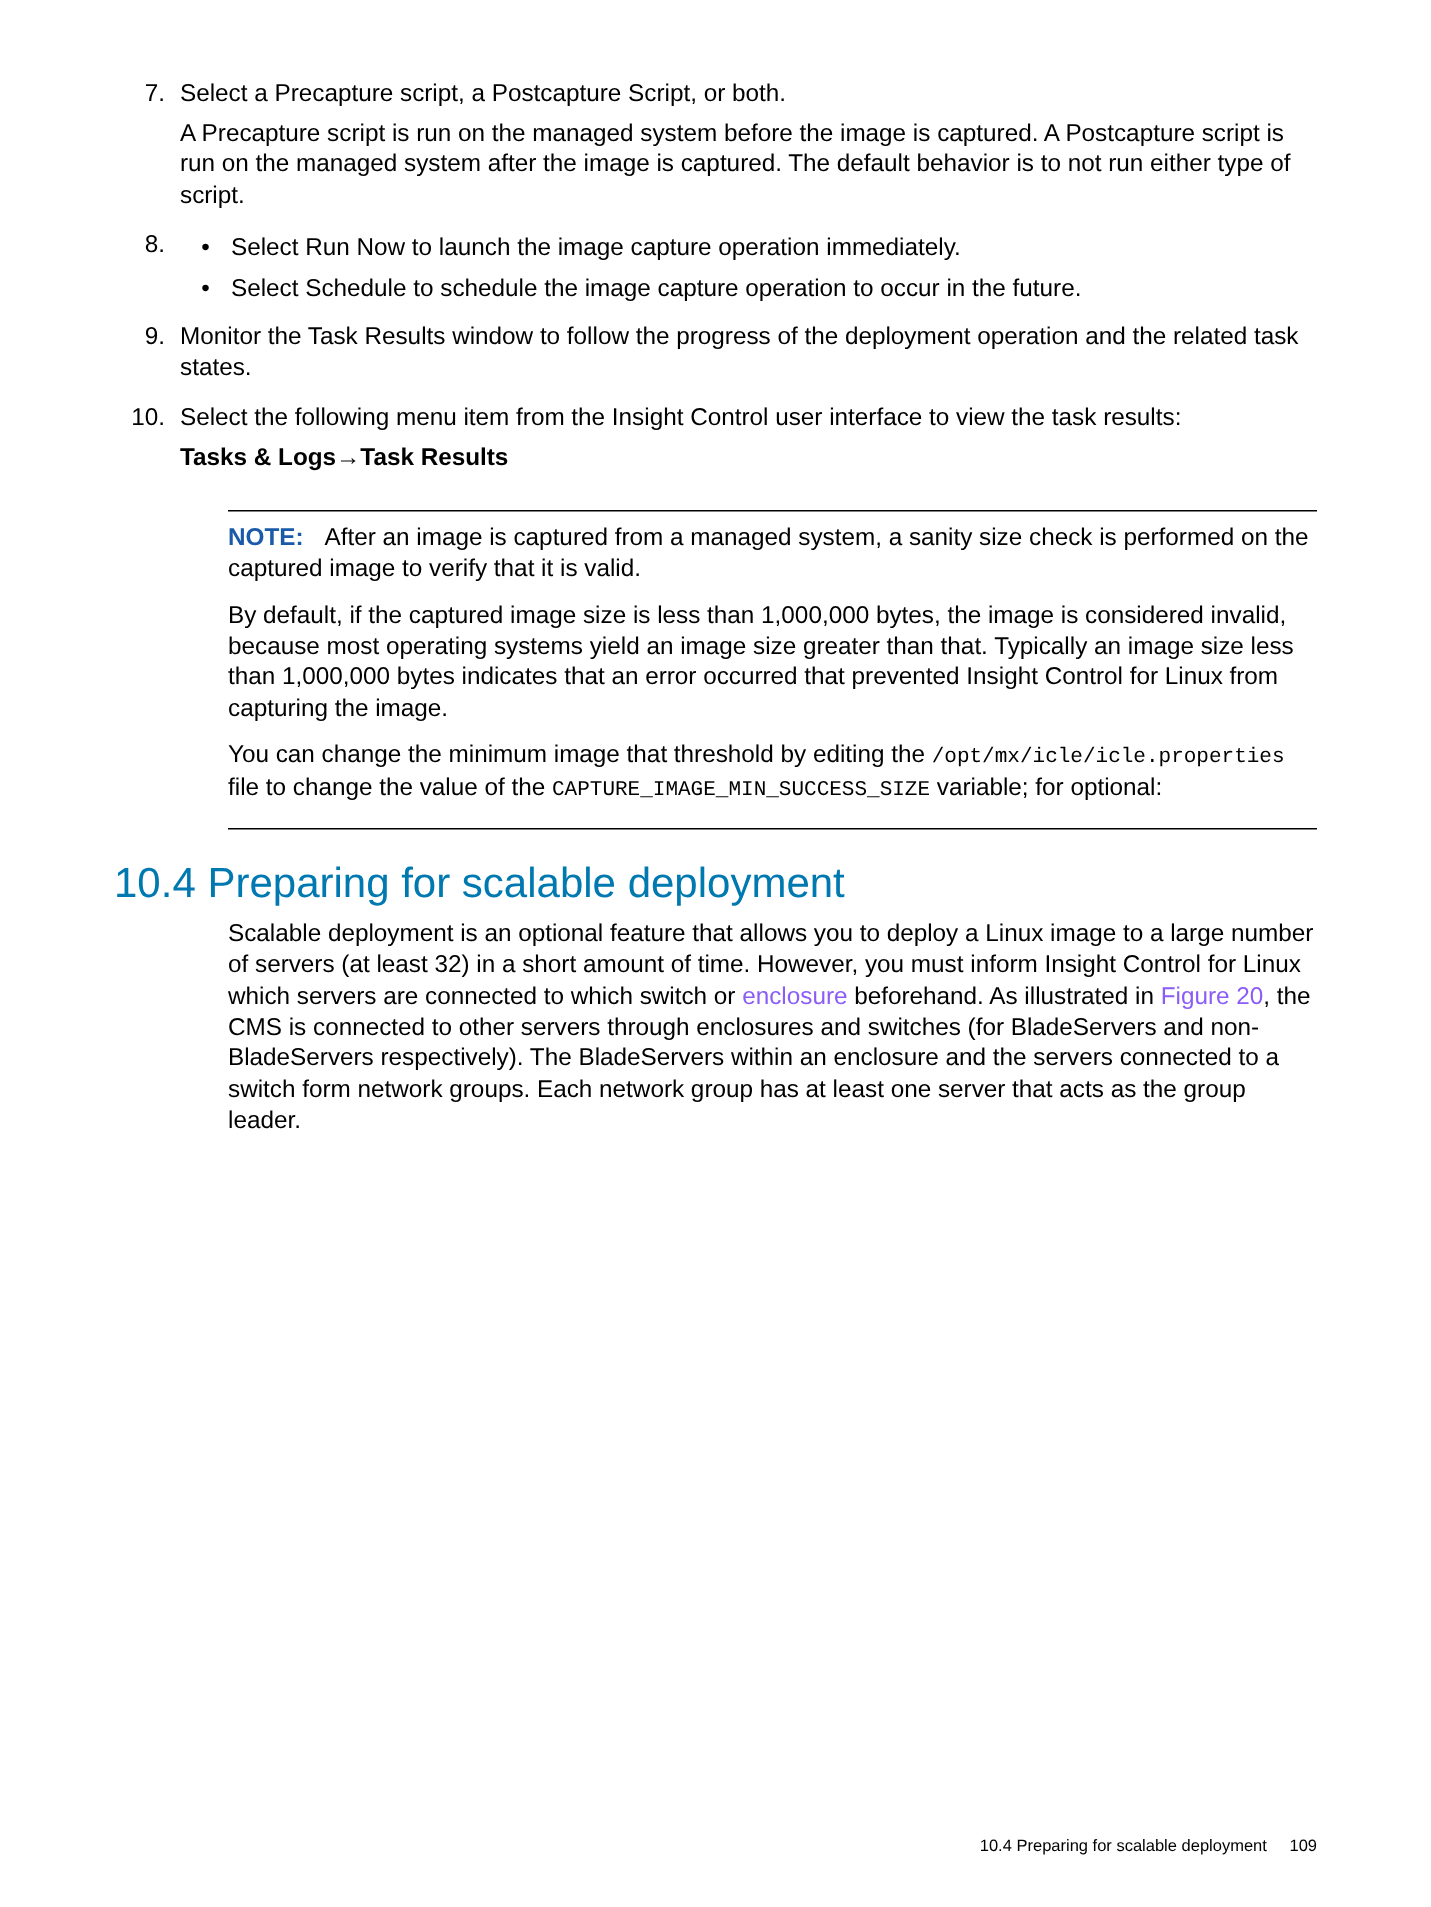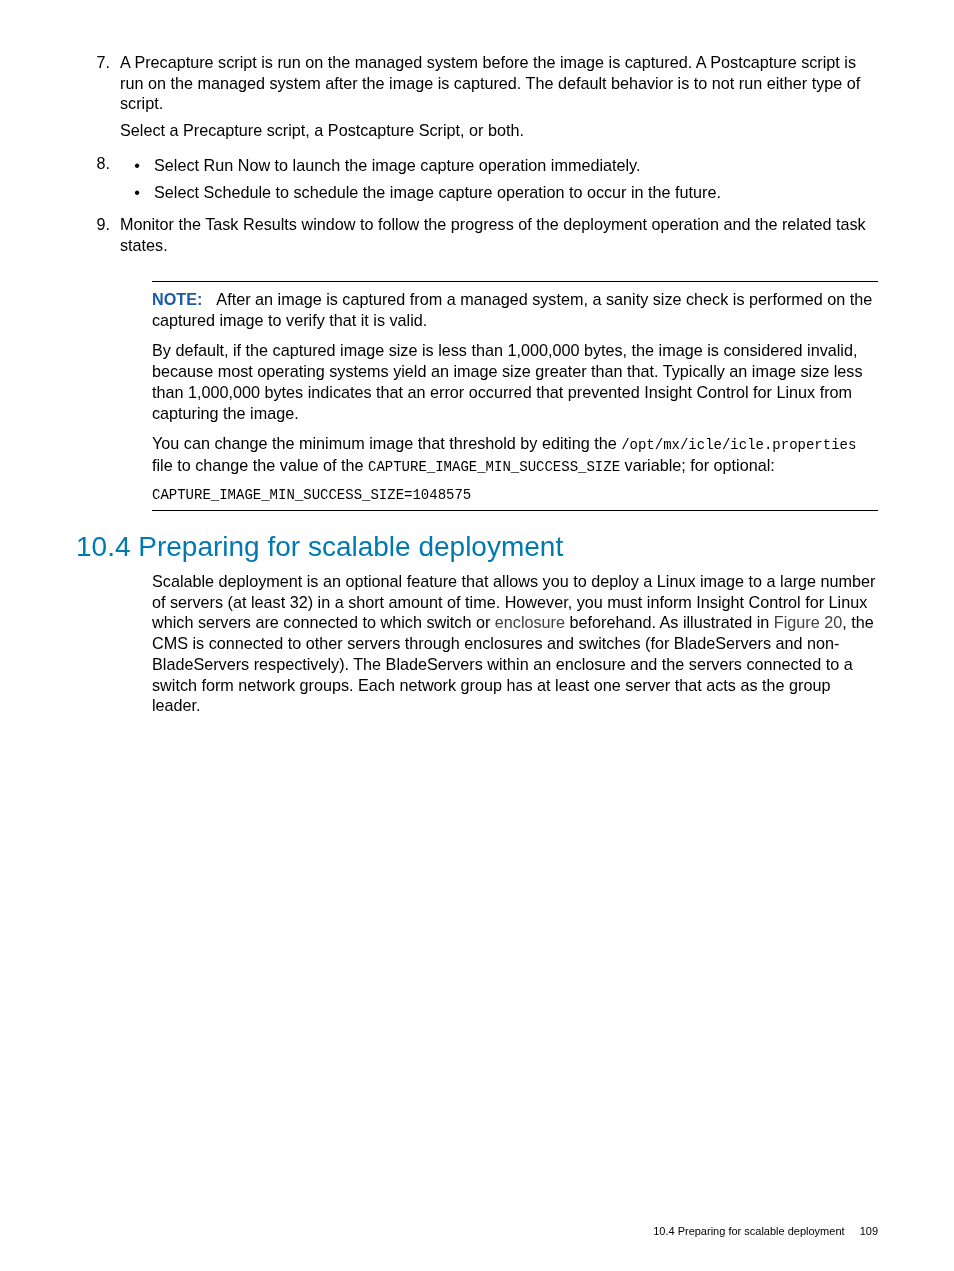--- a/index.html
+++ b/index.html
@@ -62,21 +62,21 @@
   }
   .bold { font-weight: normal; }
   .menu-path {
     margin-left: 0;
     font-weight: bold;
   }
   .note-block {
     border-top: 1px solid #000;
     border-bottom: 1px solid #000;
     margin: 19px 0 18px 76px;
-    padding: 7px 0 5px 0;
+    padding: 7px 0 15px 0;
   }
   .note-block p {
     margin: 0 0 10px 0;
   }
   .note-block p:last-child { margin-bottom: 0; }
   .note-label {
     font-weight: bold;
     color: #1a5aa8;
     margin-right: 14px;
   }
@@ -89,42 +89,42 @@
     color: #0078b0;
     font-size: 28px;
     margin: 14px 0 6px 0;
   }
   .section-body {
     margin-left: 76px;
   }
   .section-body p {
     margin: 0 0 6px 0;
   }
-  .link { color: #404040; }
+  .link { color: #8b5cf6; }
   .footer {
     position: absolute;
     bottom: 34px;
     right: 76px;
     font-size: 11px;
   }
   .footer .pno { margin-left: 12px; }
 </style>
 </head>
 <body>
 
 <div class="page">
   <div class="content">
 
     <ol class="main-list">
 
       <li>
         <div class="num">7.</div>
         <div class="li-body">
+          <p>Select a Precapture script, a Postcapture Script, or both.</p>
           <p>A Precapture script is run on the managed system before the image is captured. A Postcapture script is run on the managed system after the image is captured. The default behavior is to not run either type of script.</p>
-          <p>Select a Precapture script, a Postcapture Script, or both.</p>
         </div>
       </li>
 
       <li>
         <div class="num">8.</div>
         <div class="li-body">
           <ul class="bullets">
             <li>
               <div class="bullet-mark">•</div>
               <div class="bullet-body">
@@ -141,32 +141,38 @@
         </div>
       </li>
 
       <li>
         <div class="num">9.</div>
         <div class="li-body">
           <p>Monitor the Task Results window to follow the progress of the deployment operation and the related task states.</p>
         </div>
       </li>
 
+      <li>
+        <div class="num">10.</div>
+        <div class="li-body">
+          <p>Select the following menu item from the Insight Control user interface to view the task results:</p>
+          <p class="menu-path">Tasks &amp; Logs→Task Results</p>
+        </div>
+      </li>
 
     </ol>
 
     <div class="note-block">
       <p>
         <span class="note-label">NOTE:</span><span>After an image is captured from a managed system, a sanity size check is performed on the captured image to verify that it is valid.</span>
       </p>
       <p>By default, if the captured image size is less than 1,000,000 bytes, the image is considered invalid, because most operating systems yield an image size greater than that. Typically an image size less than 1,000,000 bytes indicates that an error occurred that prevented Insight Control for Linux from capturing the image.</p>
       <p>
         <span>You can change the minimum image that threshold by editing the </span><span class="mono">/opt/mx/icle/icle.properties</span><span> file to change the value of the </span><span class="mono">CAPTURE_IMAGE_MIN_SUCCESS_SIZE</span><span> variable; for optional:</span>
       </p>
-      <p class="mono">CAPTURE_IMAGE_MIN_SUCCESS_SIZE=1048575</p>
     </div>
 
     <h2 class="section">10.4 Preparing for scalable deployment</h2>
     <div class="section-body">
       <p>
         <span>Scalable deployment is an optional feature that allows you to deploy a Linux image to a large number of servers (at least 32) in a short amount of time. However, you must inform Insight Control for Linux which servers are connected to which switch or </span><span class="link">enclosure</span><span> beforehand. As illustrated in </span><span class="link">Figure 20</span><span>, the CMS is connected to other servers through enclosures and switches (for BladeServers and non-BladeServers respectively). The BladeServers within an enclosure and the servers connected to a switch form network groups. Each network group has at least one server that acts as the </span><span class="bold">group leader</span><span>.</span>
       </p>
     </div>
 
   </div>

